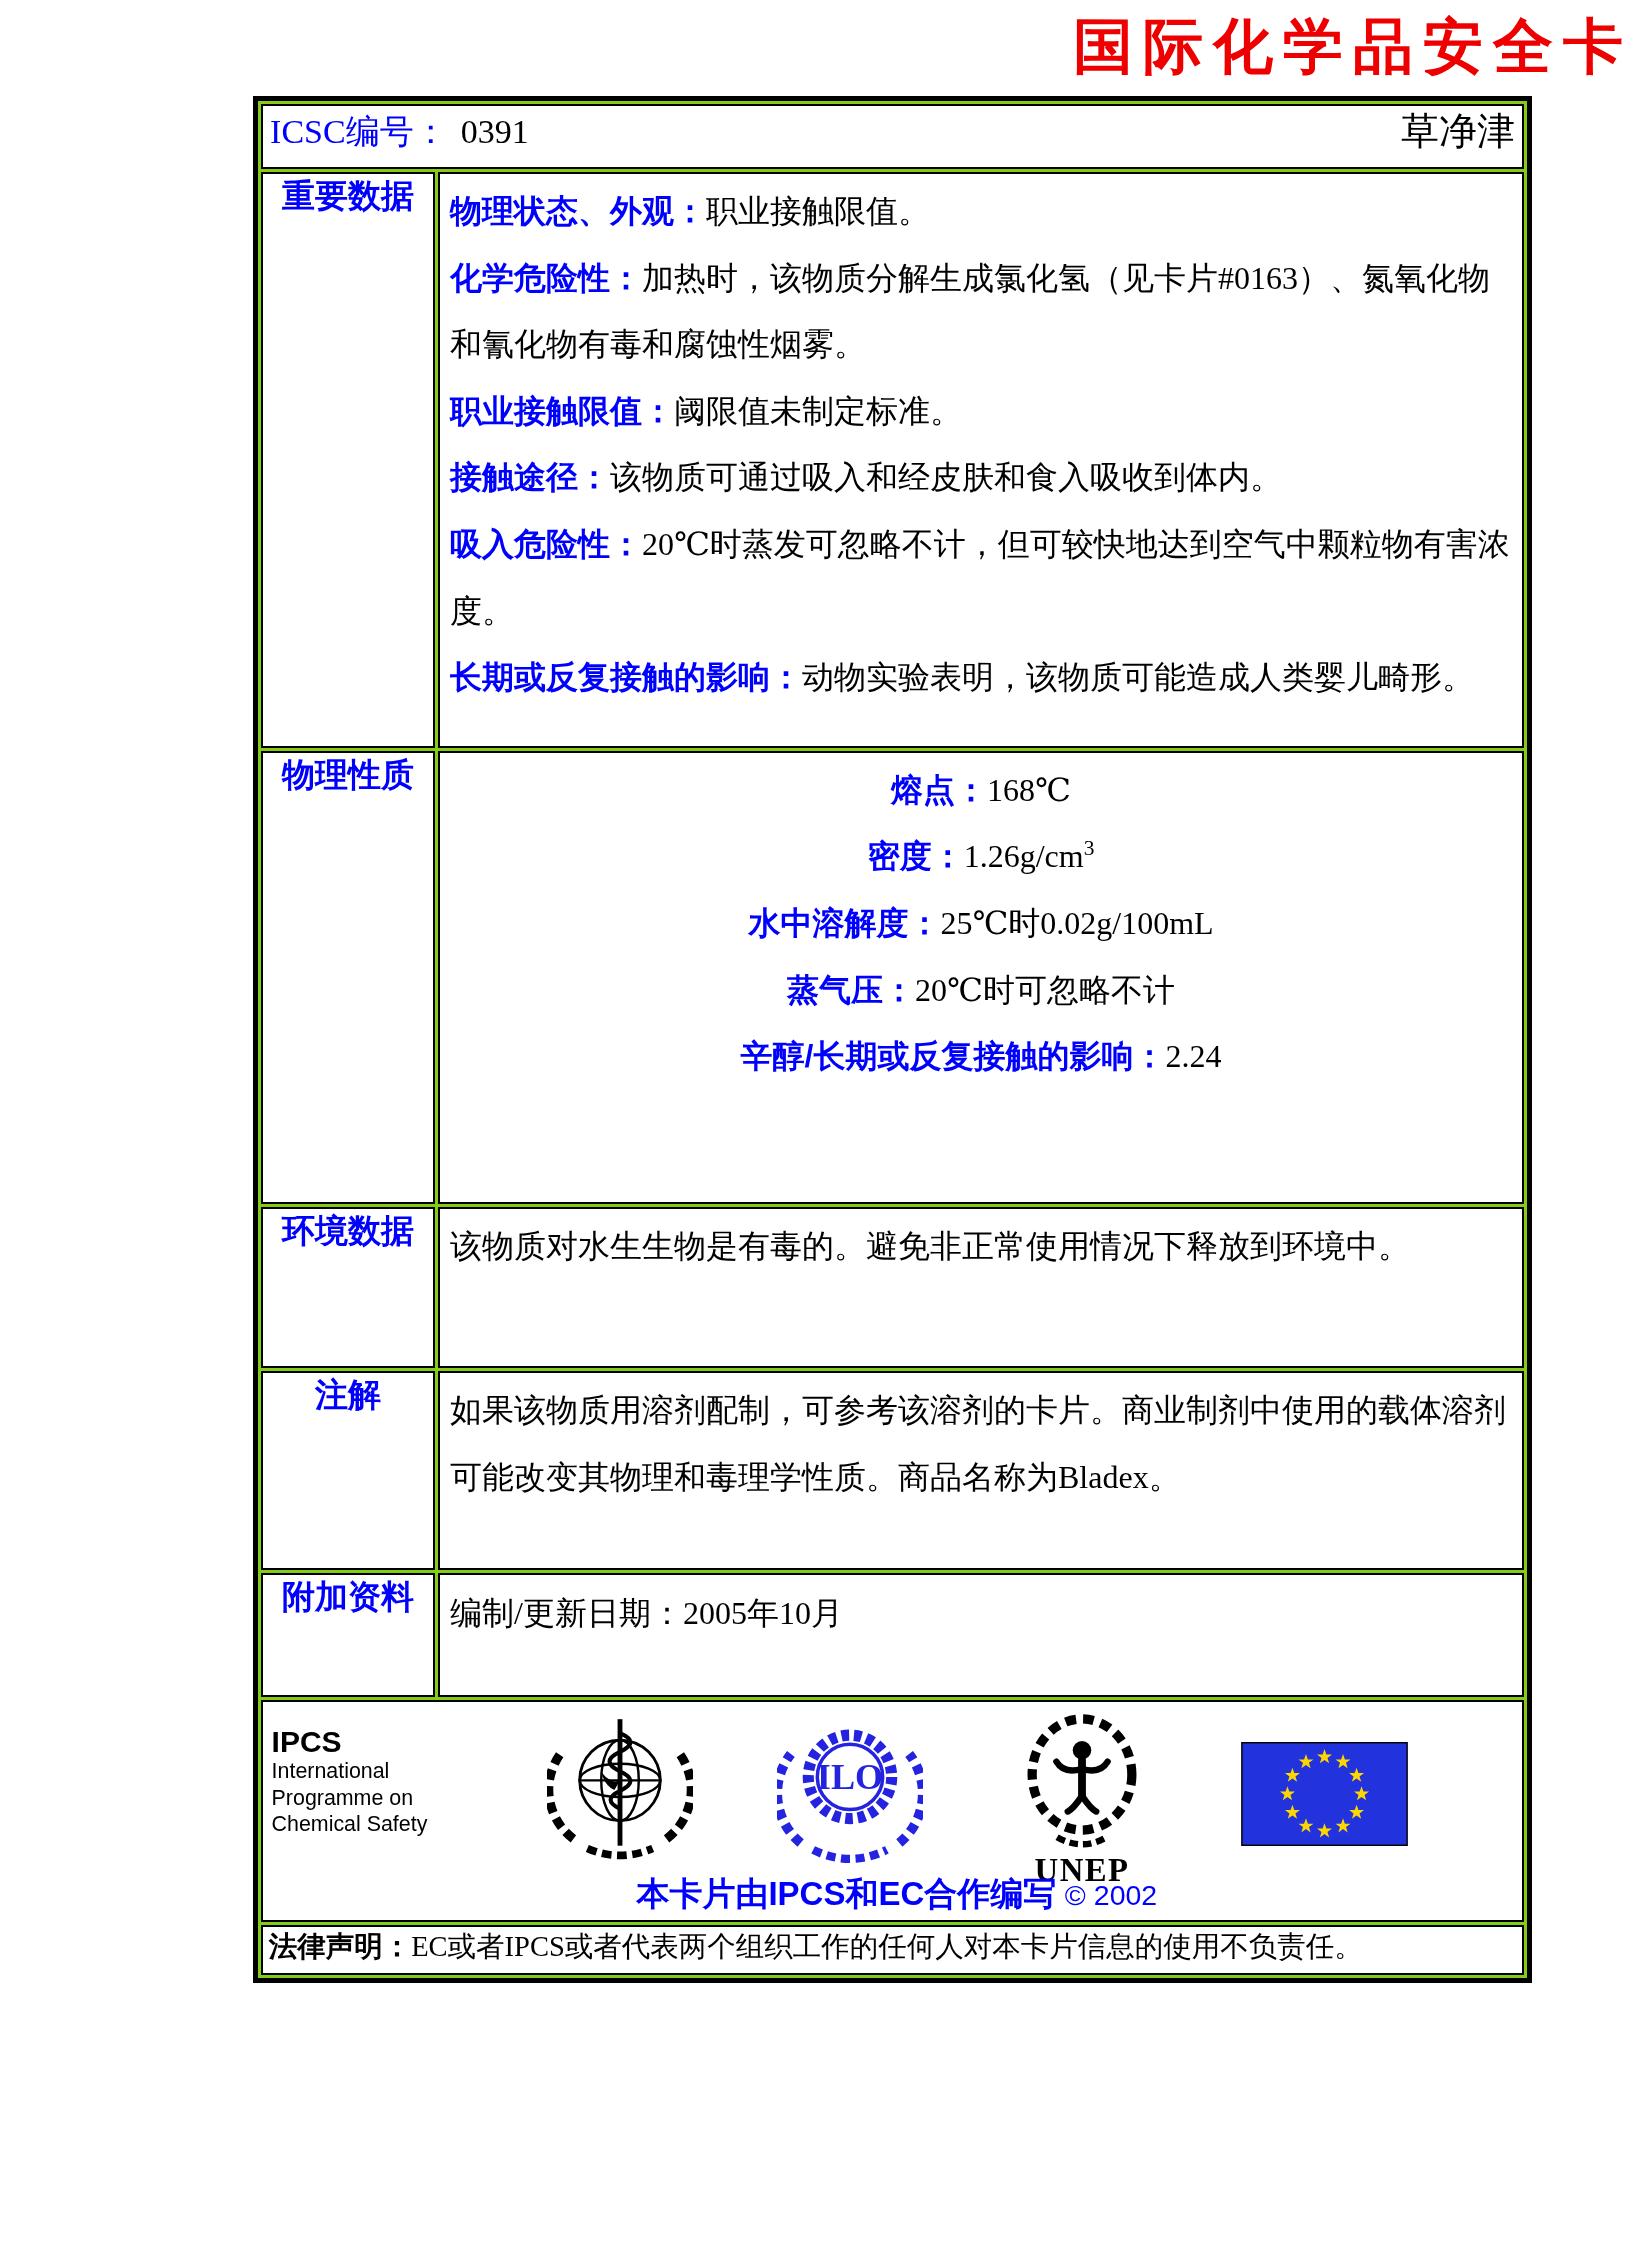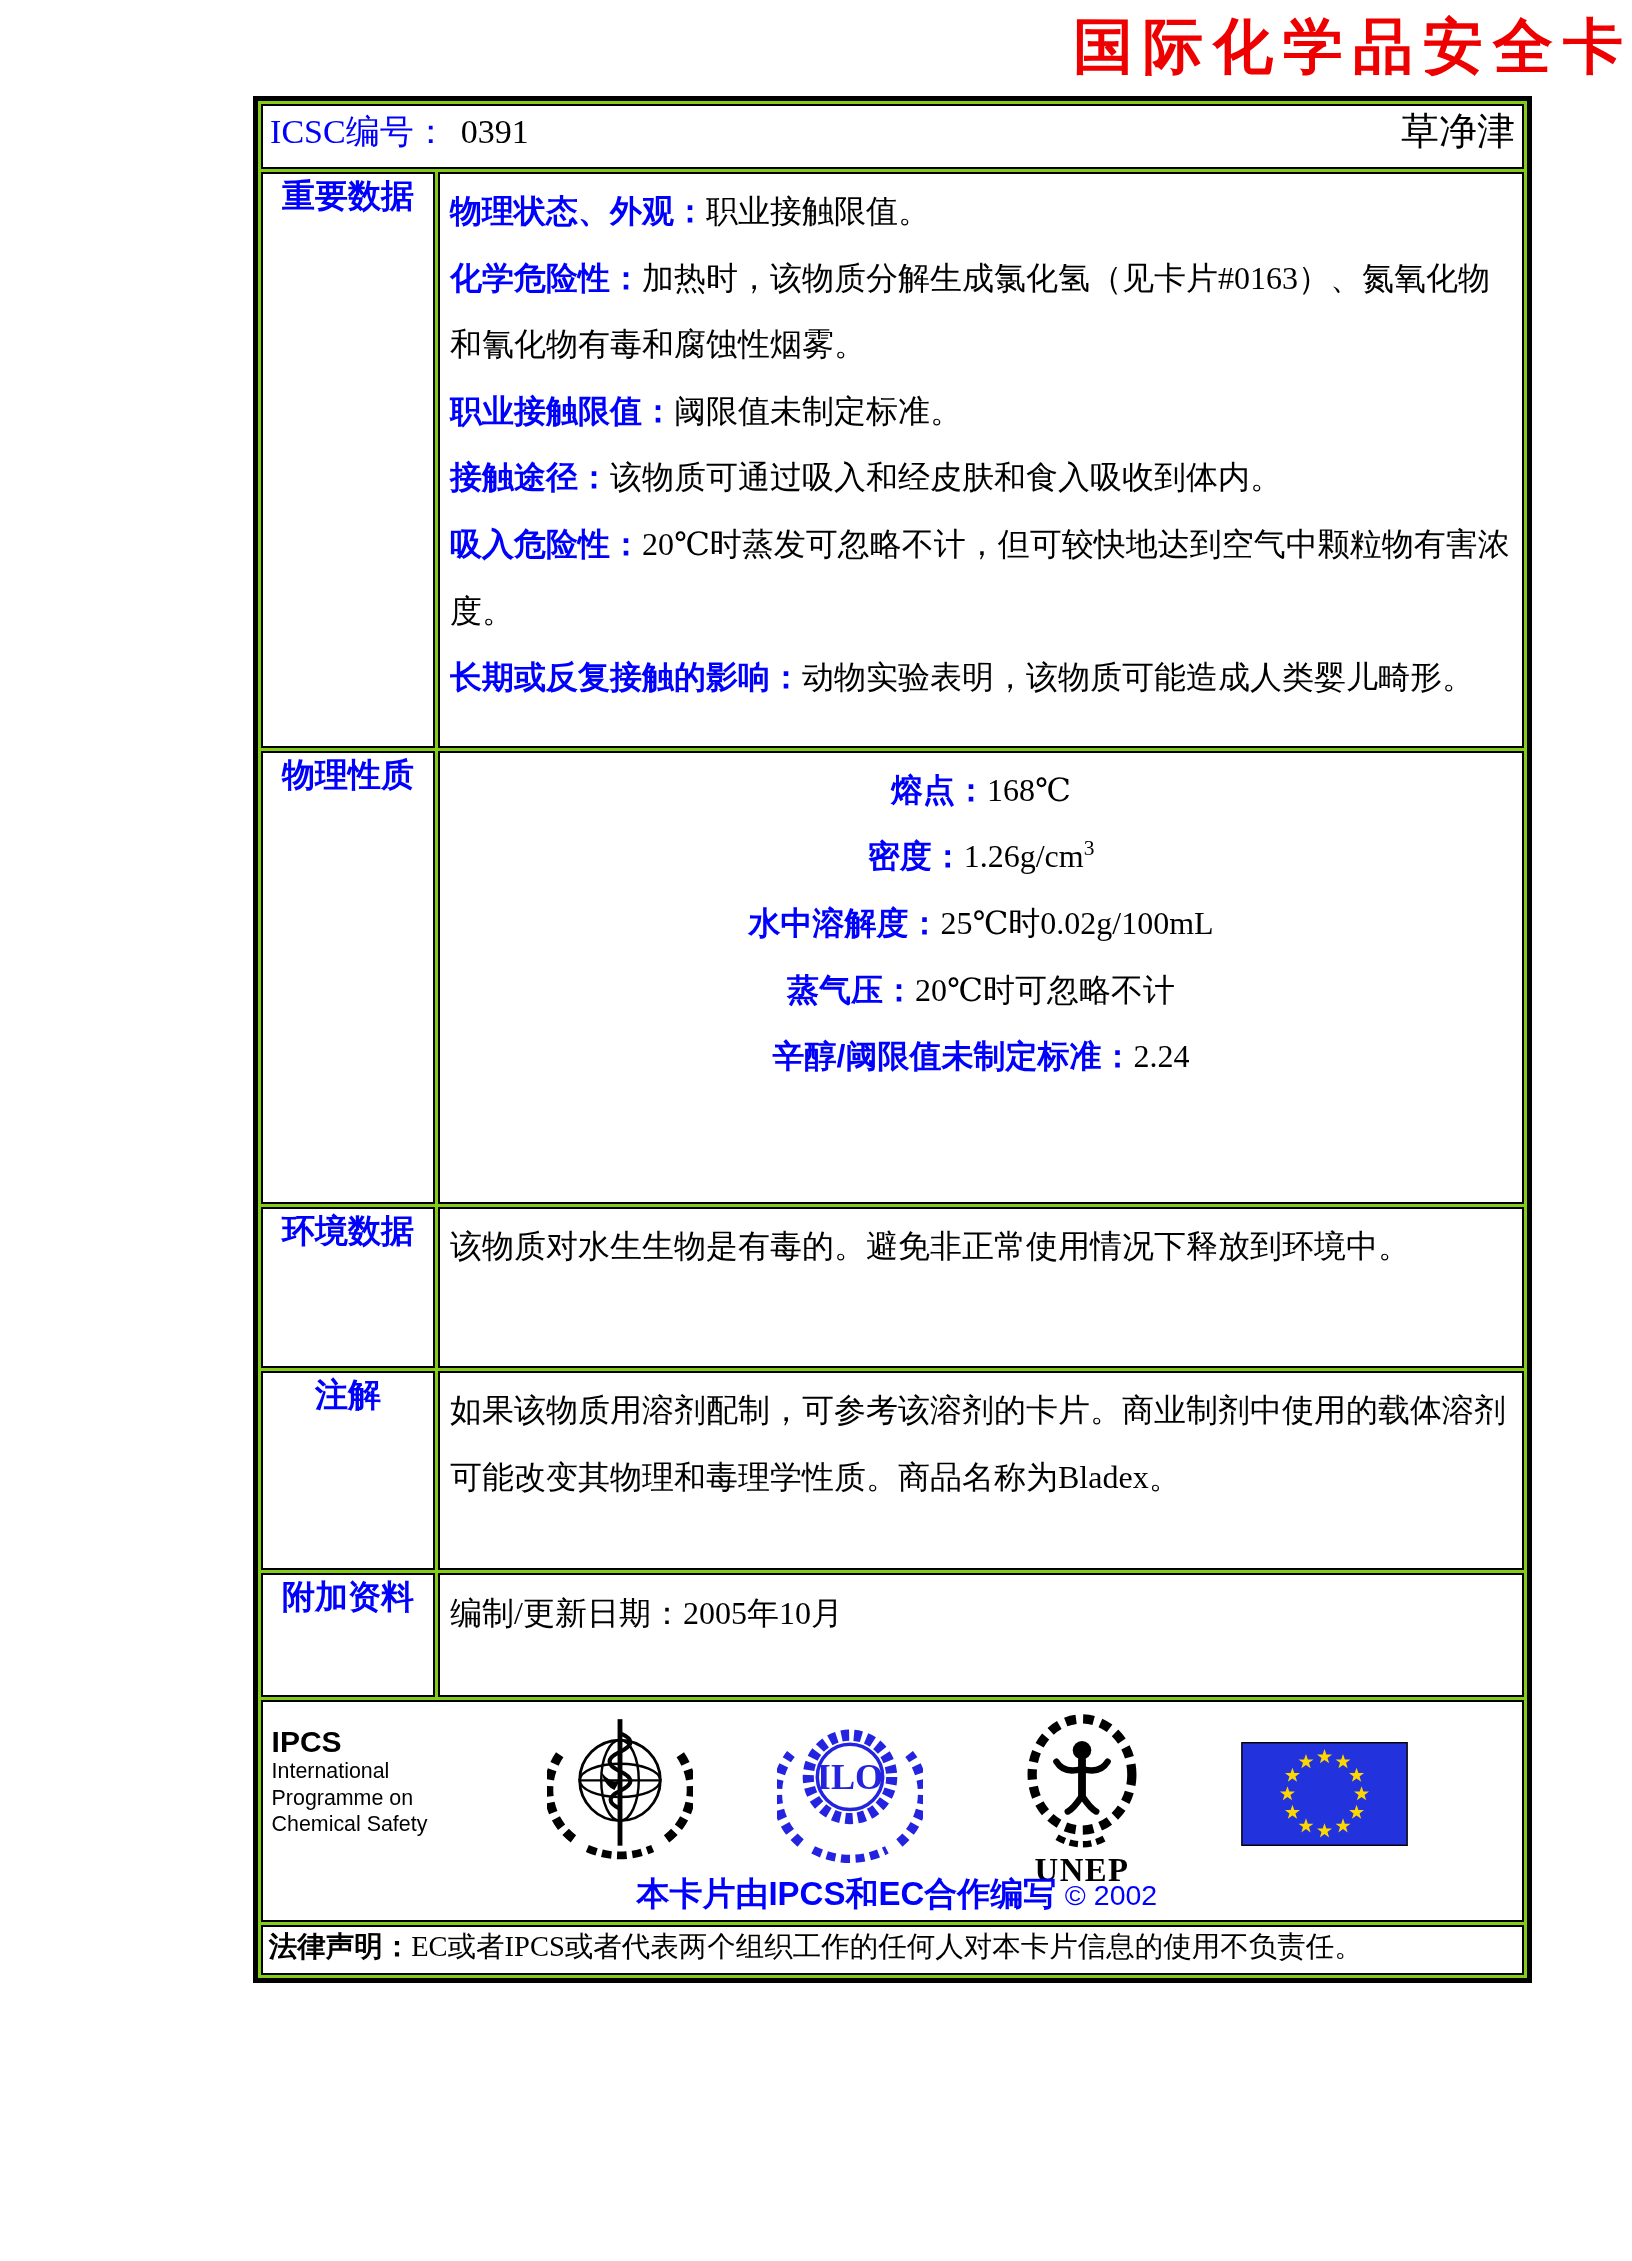--- a/index.html
+++ b/index.html
@@ -145,21 +145,21 @@
     </td>
   </tr>
 
   <tr>
     <td class="sec-label h-physical">物理性质</td>
     <td class="sec-content h-physical">
       <div><span class="field-label">熔点：</span><span class="field-text">168℃</span></div>
       <div><span class="field-label">密度：</span><span class="field-text">1.26g/cm</span><sup class="unit-sup field-text">3</sup></div>
       <div><span class="field-label">水中溶解度：</span><span class="field-text">25℃时0.02g/100mL</span></div>
       <div><span class="field-label">蒸气压：</span><span class="field-text">20℃时可忽略不计</span></div>
-      <div><span class="field-label">辛醇/阈限值未制定标准：</span><span class="field-text">2.24</span></div>
+      <div><span class="field-label">辛醇/长期或反复接触的影响：</span><span class="field-text">2.24</span></div>
     </td>
   </tr>
 
   <tr>
     <td class="sec-label h-env">环境数据</td>
     <td class="sec-content h-env">
       <div class="field-text">该物质对水生生物是有毒的。避免非正常使用情况下释放到环境中。</div>
     </td>
   </tr>
 

